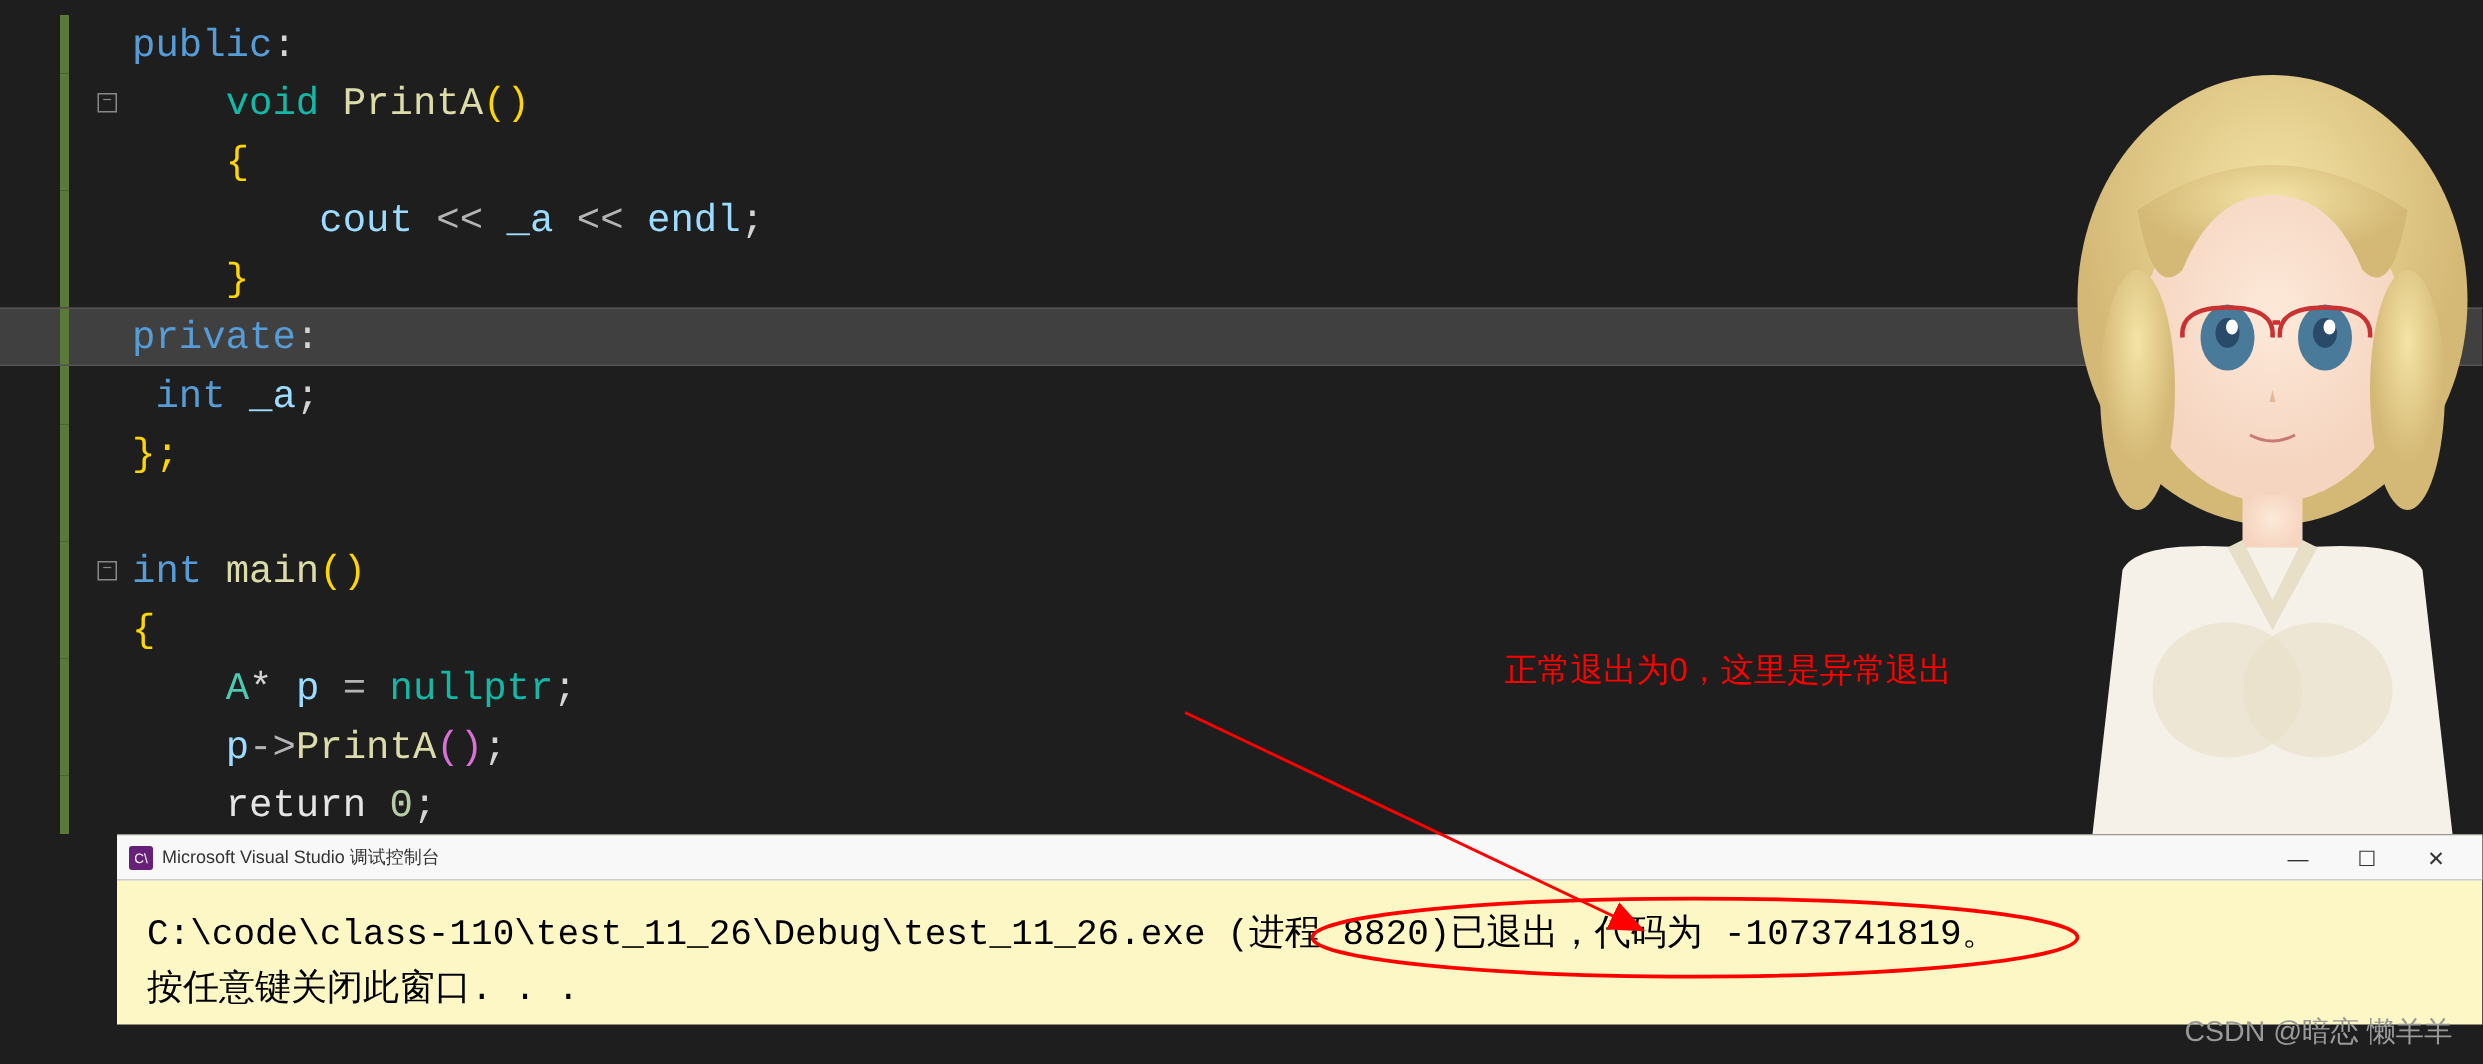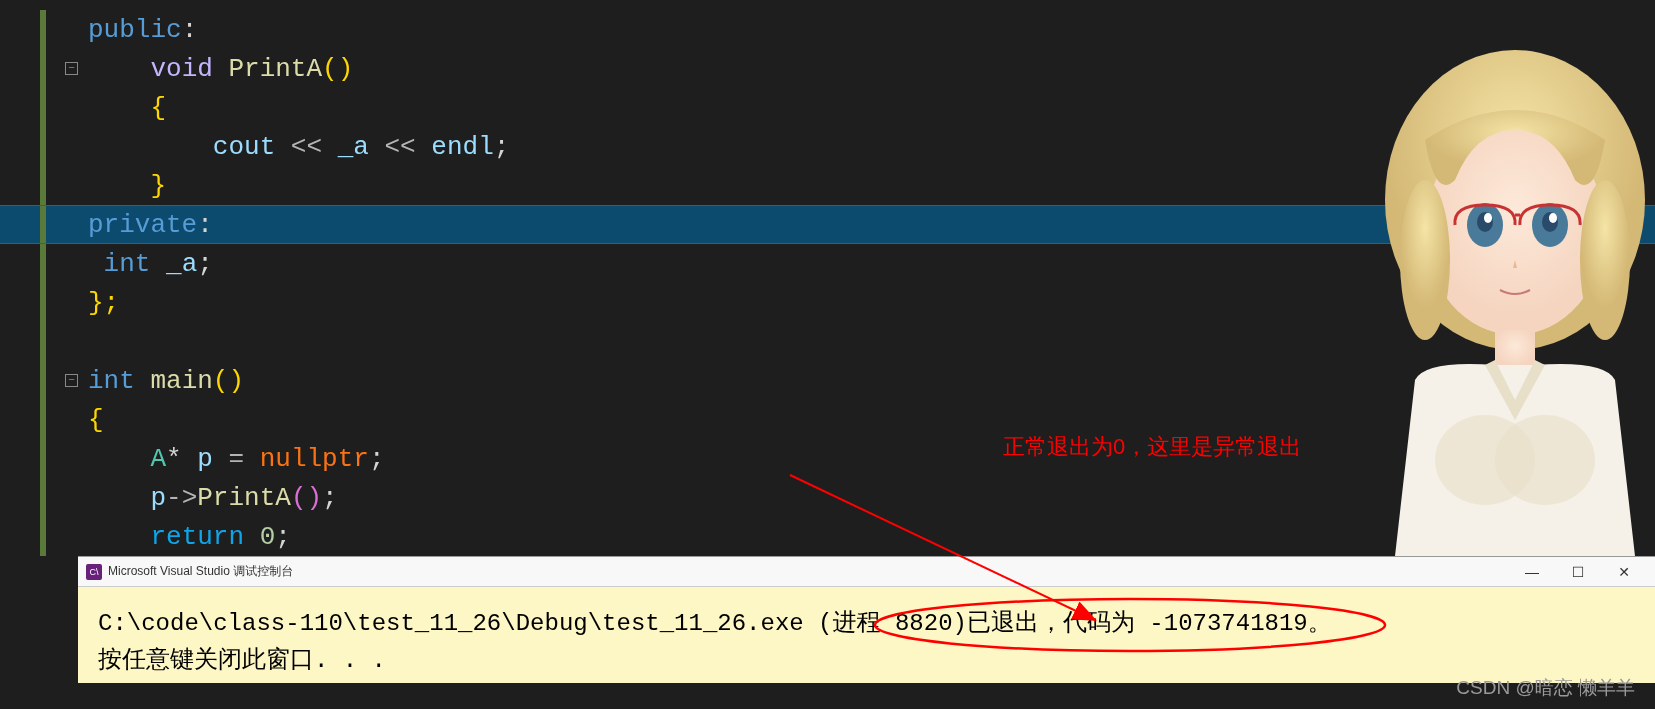--- a/index.html
+++ b/index.html
@@ -57,30 +57,30 @@
       top: 0;
       bottom: 0;
       background: #5a7a3a;
     }
     .code-content {
       flex: 1;
       white-space: pre;
       position: relative;
     }
     .highlighted-line {
-      background: #0c4a6e;
+      background: #404040;
       border-top: 1px solid #555;
       border-bottom: 1px solid #555;
     }
     .kw-public { color: #569cd6; }
     .kw-private { color: #569cd6; }
-    .kw-void { color: #c4b5fd; }
+    .kw-void { color: #14b8a6; }
     .kw-int { color: #569cd6; }
-    .kw-return { color: #0ea5e9; font-family: Liberation Mono, monospace; }
-    .kw-nullptr { color: #f97316; }
+    .kw-return { color: #e5e5e5; font-family: Liberation Mono, monospace; }
+    .kw-nullptr { color: #14b8a6; }
     .func-name { color: #dcdcaa; }
     .type-name { color: #4ec9b0; }
     .var { color: #9cdcfe; }
     .punct { color: #d4d4d4; }
     .op { color: #b4b4b4; }
     .num { color: #b5cea8; }
     .paren-y { color: #ffd700; }
     .paren-p { color: #da70d6; }
     
     .console-window {

